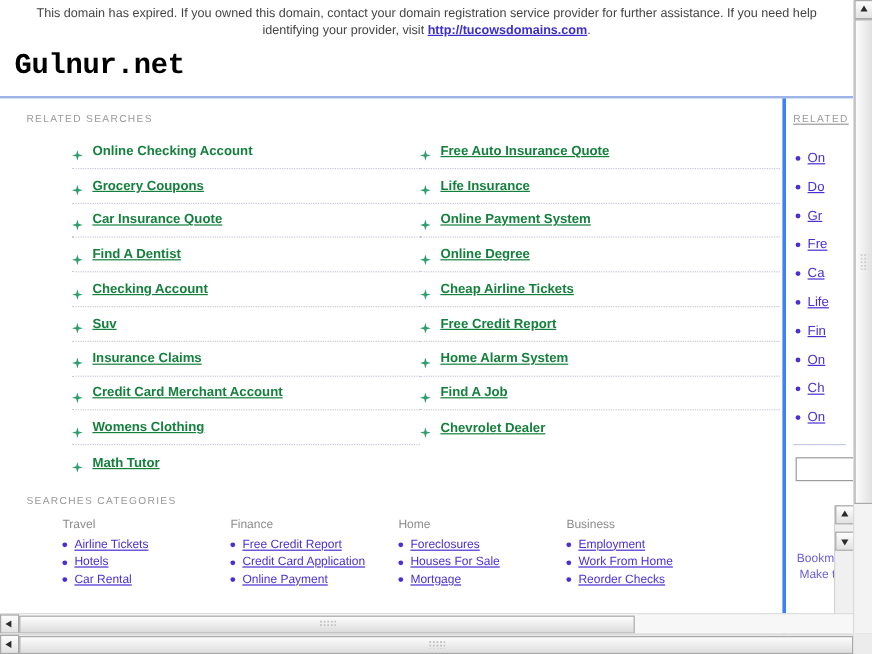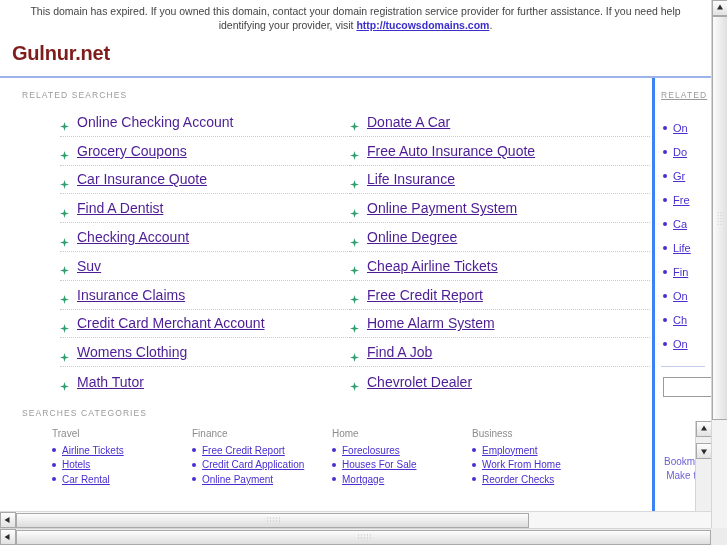--- a/index.html
+++ b/index.html
@@ -41,25 +41,25 @@
     color: #3b2ecc;
     text-decoration: underline;
     font-weight: bold;
   }
 
   
   .title-wrap {
     padding: 4px 0 6px 12px;
   }
   .site-title {
-    font-size: 20px;
+    font-size: 24px;
     font-weight: bold;
-    color: #7f1d1d;
+    color: #000000;
     letter-spacing: -0.2px;
-    font-family: Liberation Sans, sans-serif;
+    font-family: Liberation Mono, monospace;
   }
   .title-rule {
     height: 2px;
     background: #9db4e8;
     margin: 5px 0 0 0;
     width: 711px;
   }
 
   
   #body-cols {
@@ -110,23 +110,23 @@
 
   .arrow-bullet {
     width: 9px; height: 9px;
     margin-right: 8px;
     flex: 0 0 auto;
     position: relative;
     top: 0px;
   }
 
   .rs-link {
-    font-size: 14px;
-    font-weight: normal;
-    color: #4c1d95;
+    font-size: 11px;
+    font-weight: bold;
+    color: #15803d;
     text-decoration: underline;
     white-space: nowrap;
     font-family: "Liberation Sans", sans-serif;
     cursor: pointer;
   }
   .rs-link.nounder { text-decoration: none; }
 
   
   .side-list {
     padding: 16px 0 0 8px;
@@ -415,26 +415,20 @@
                 <a href="#" class="rs-link">Womens Clothing</a>
               </div>
               <div class="rs-item">
                 <span class="arrow-bullet"><svg viewBox="0 0 10 10" width="9" height="9">
                     <path d="M5 0 L6.1 3.9 L10 5 L6.1 6.1 L5 10 L3.9 6.1 L0 5 L3.9 3.9 Z" fill="#2f9e6e"></path>
                   </svg></span>
                 <a href="#" class="rs-link">Math Tutor</a>
               </div>
             </div>
           <div class="rs-col second" id="rs-col-2">
-              <div class="rs-item">
-                <span class="arrow-bullet"><svg viewBox="0 0 10 10" width="9" height="9">
-                    <path d="M5 0 L6.1 3.9 L10 5 L6.1 6.1 L5 10 L3.9 6.1 L0 5 L3.9 3.9 Z" fill="#2f9e6e"></path>
-                  </svg></span>
-                <a href="#" class="rs-link">Donate A Car</a>
-              </div>
               <div class="rs-item">
                 <span class="arrow-bullet"><svg viewBox="0 0 10 10" width="9" height="9">
                     <path d="M5 0 L6.1 3.9 L10 5 L6.1 6.1 L5 10 L3.9 6.1 L0 5 L3.9 3.9 Z" fill="#2f9e6e"></path>
                   </svg></span>
                 <a href="#" class="rs-link">Free Auto Insurance Quote</a>
               </div>
               <div class="rs-item">
                 <span class="arrow-bullet"><svg viewBox="0 0 10 10" width="9" height="9">
                     <path d="M5 0 L6.1 3.9 L10 5 L6.1 6.1 L5 10 L3.9 6.1 L0 5 L3.9 3.9 Z" fill="#2f9e6e"></path>
                   </svg></span>

